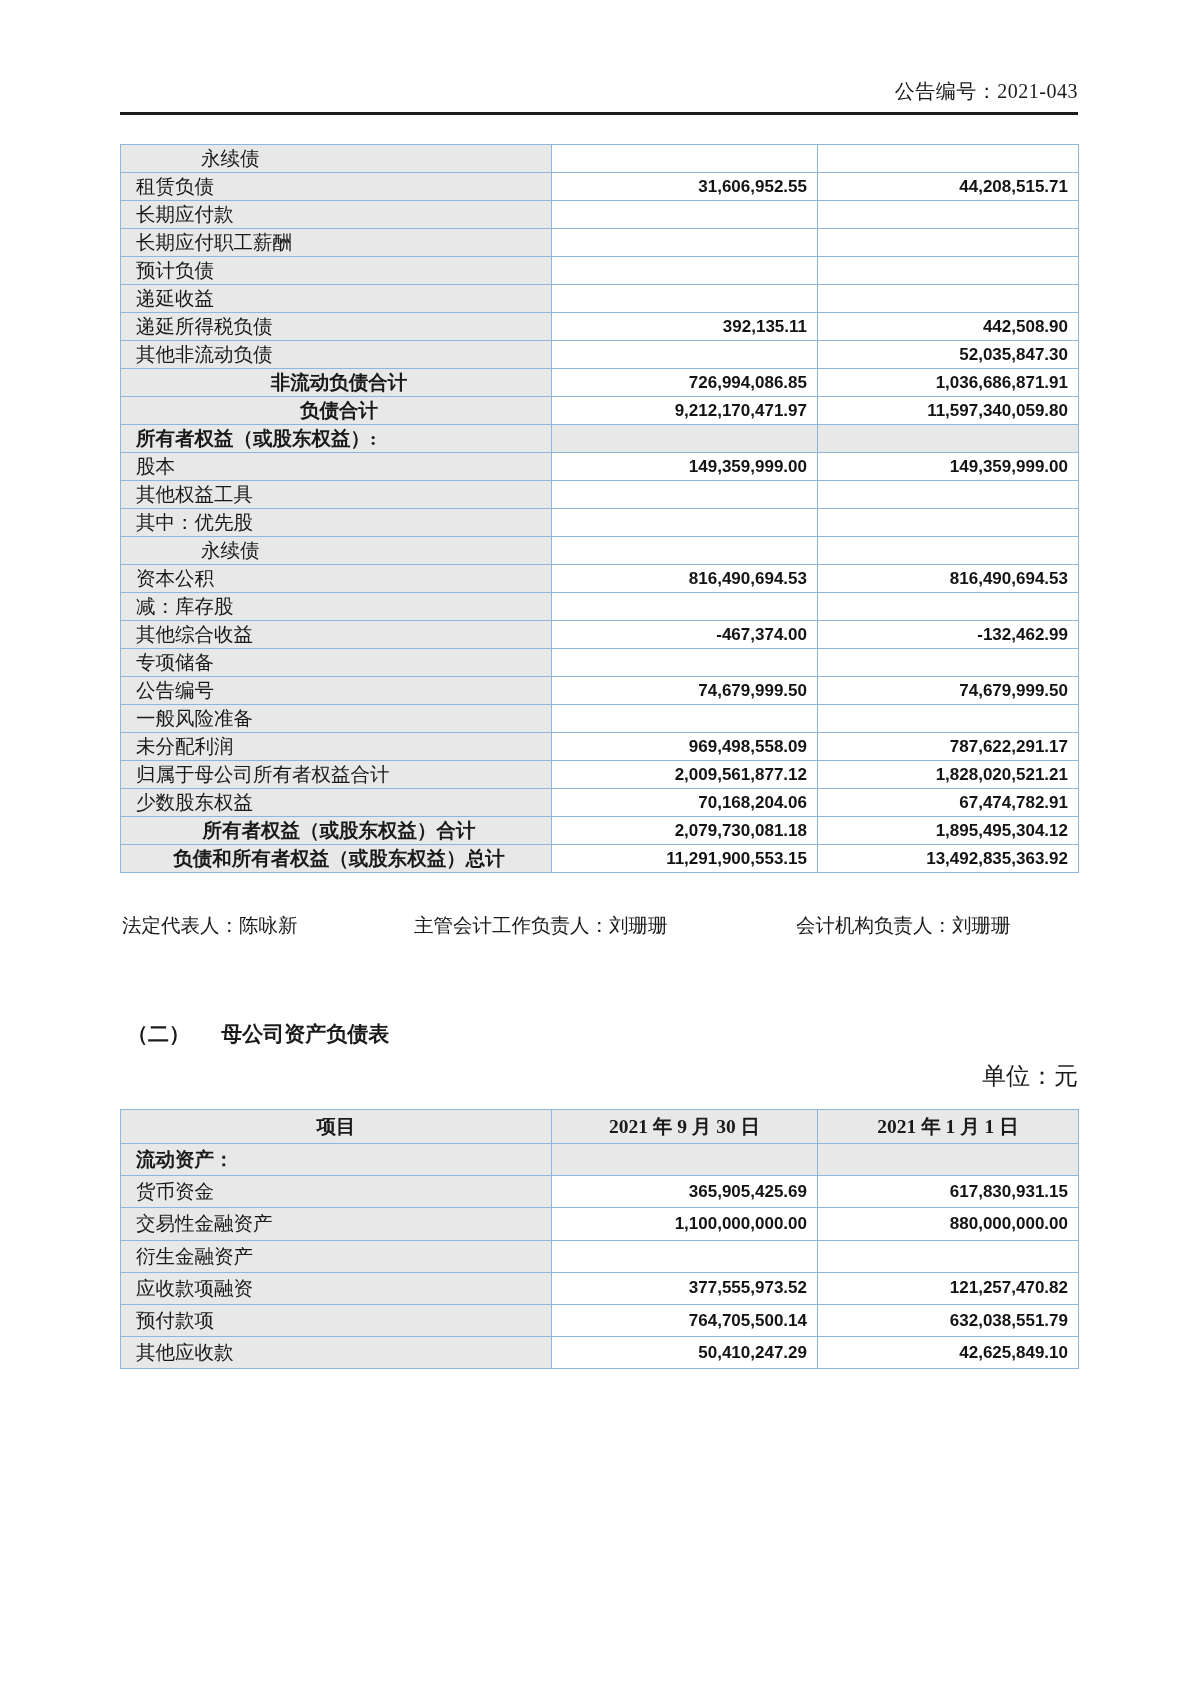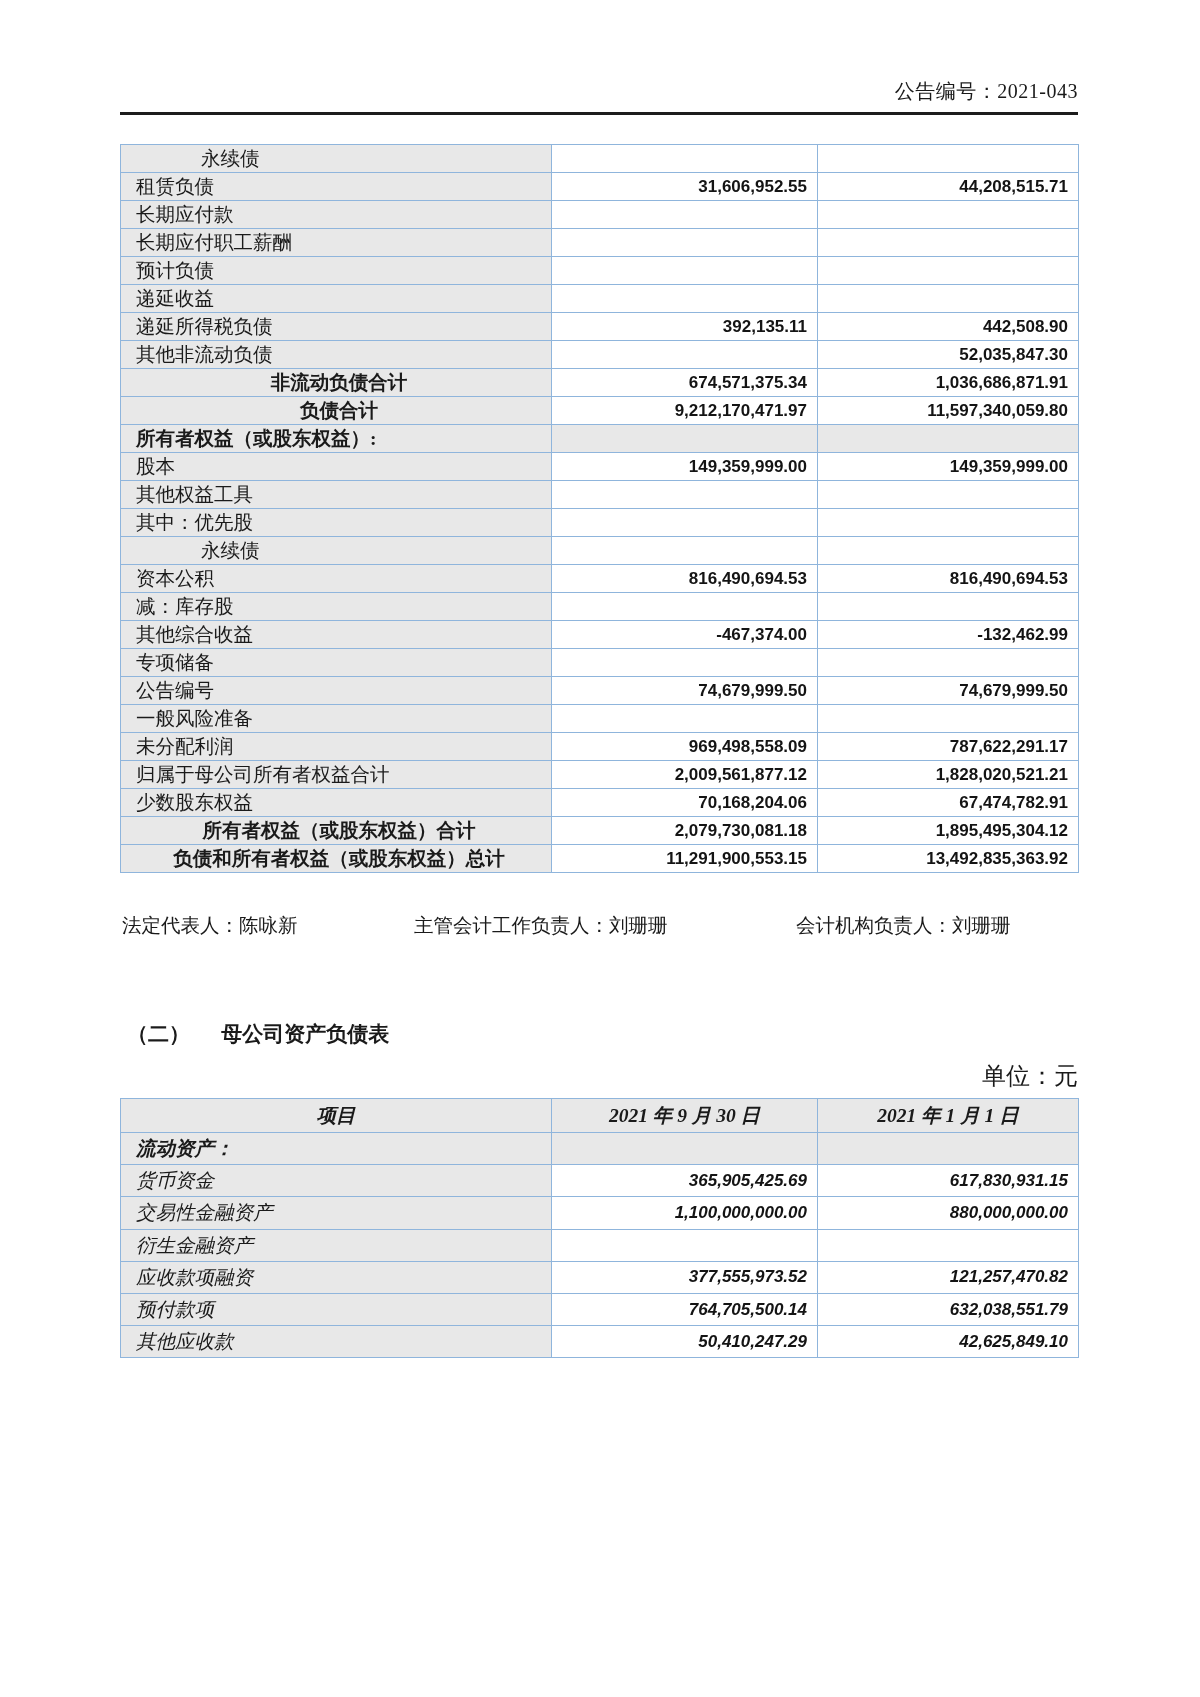--- a/index.html
+++ b/index.html
@@ -15,21 +15,21 @@
     text-align:right;font-size:20px;letter-spacing:.5px;
   }
   .header-rule{margin-top:8px;height:3px;background:#1c1c1c;}
 
   table{border-collapse:collapse;table-layout:fixed;width:958px;}
   td,th{border:1px solid #8fb5dc;overflow:hidden;white-space:nowrap;
     font-size:19.5px;font-weight:normal;padding:0;vertical-align:middle;}
 
   #table1{margin-top:29px;}
   #table1 tr{height:21px;}
-  #table2{margin-top:10px;font-style:italic;}
+  #table2{margin-top:21px;}
   #table2 thead tr{height:34px;}
   #table2 tbody tr{height:32.2px;padding-left:20px;}
 
   td.label{background:#e8e8e8;text-align:left;padding-left:15px;}
   td.num{
     background:#ffffff;text-align:right;padding-right:10px;
     font-family:"Liberation Sans","DejaVu Sans",sans-serif;
     font-size:17px;font-weight:700;color:#141414;letter-spacing:0;
   }
   tr.row-indent td.label{padding-left:80px;}
@@ -106,21 +106,21 @@
           <td class="num">392,135.11</td>
           <td class="num">442,508.90</td>
         </tr>
         <tr class="row-item">
           <td class="label">其他非流动负债</td>
           <td class="num"></td>
           <td class="num">52,035,847.30</td>
         </tr>
         <tr class="row-total">
           <td class="label">非流动负债合计</td>
-          <td class="num">674,571,375.34</td>
+          <td class="num">726,994,086.85</td>
           <td class="num">1,036,686,871.91</td>
         </tr>
         <tr class="row-total">
           <td class="label">负债合计</td>
           <td class="num">9,212,170,471.97</td>
           <td class="num">11,597,340,059.80</td>
         </tr>
         <tr class="row-section">
           <td class="label">所有者权益（或股东权益）:</td>
           <td class="num"></td>

